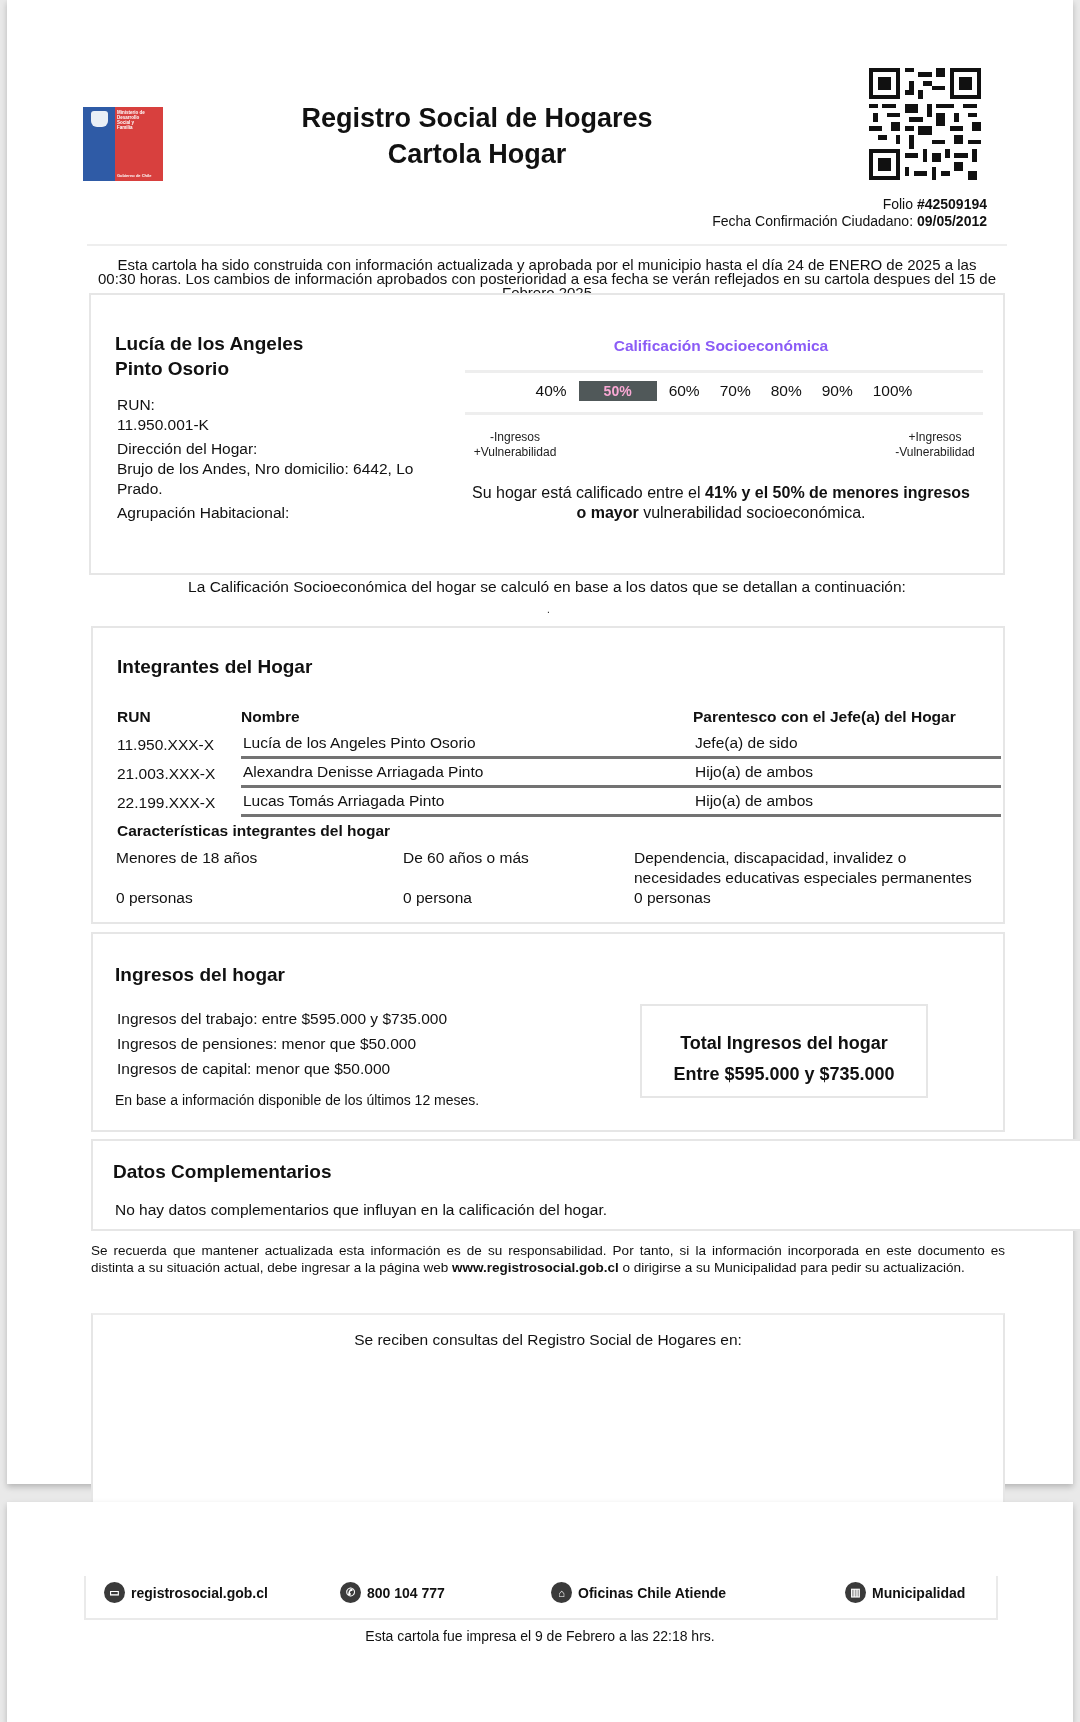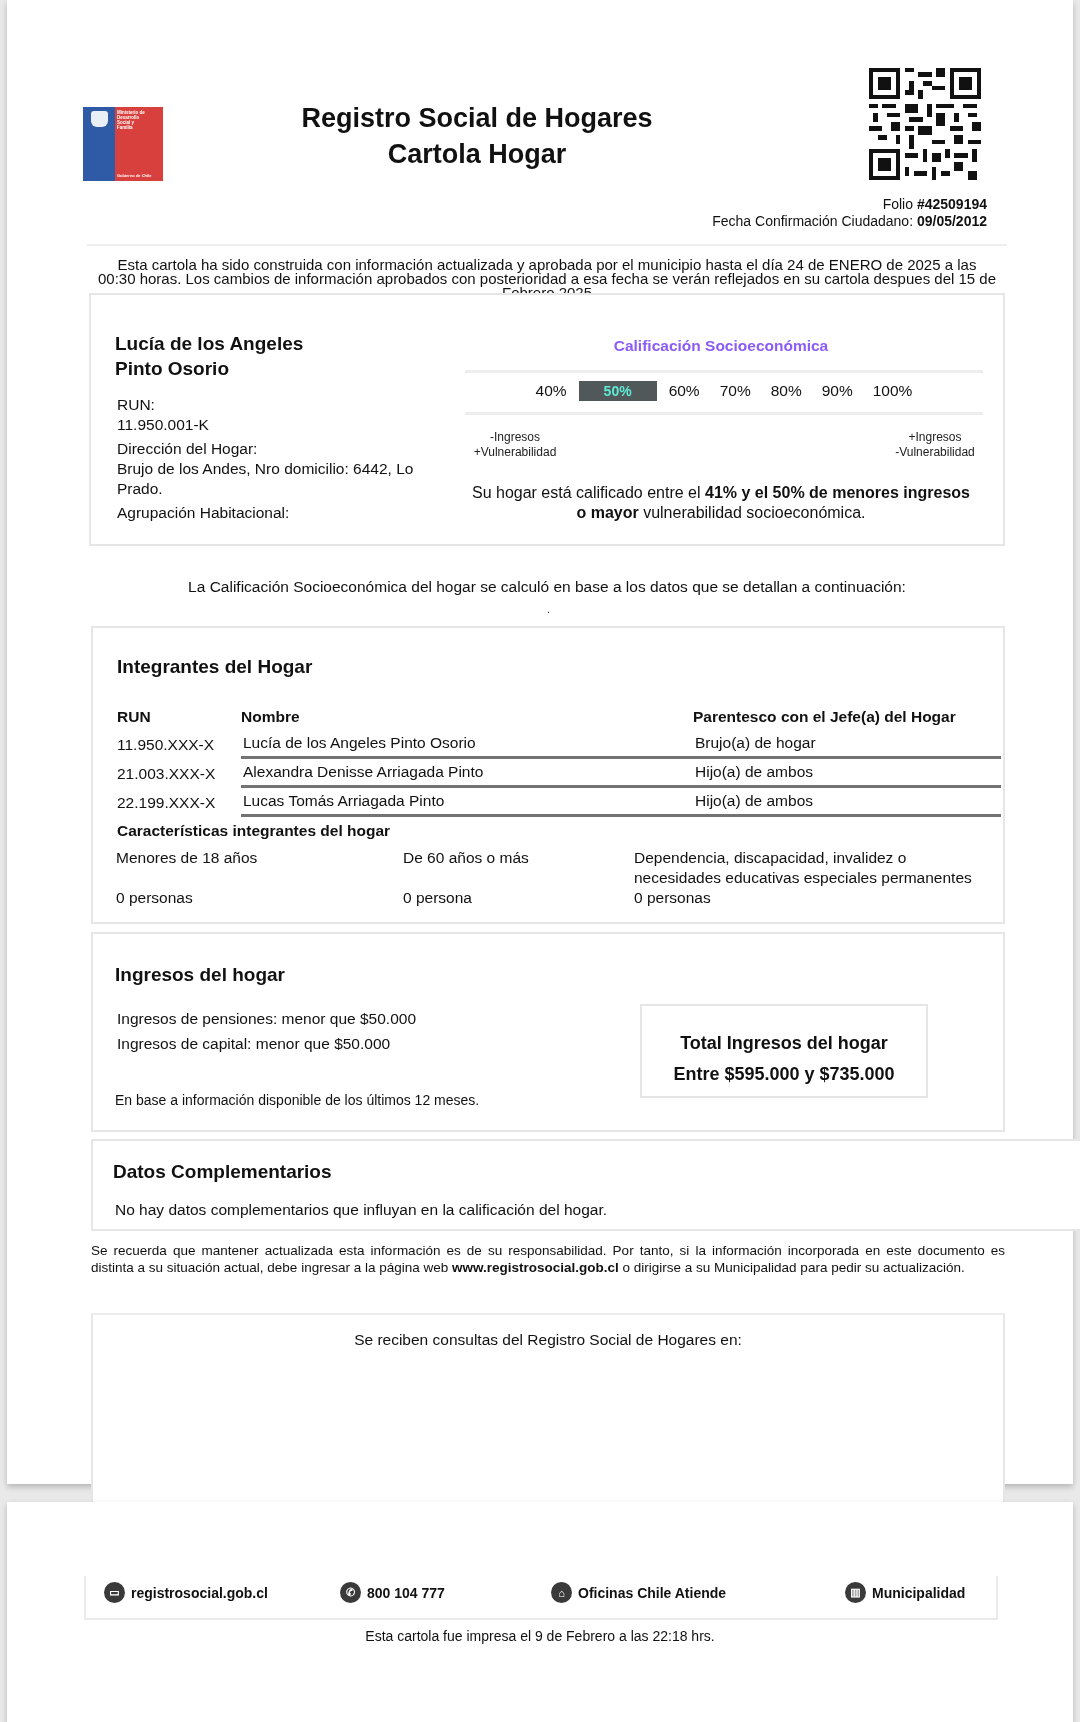--- a/index.html
+++ b/index.html
@@ -51,42 +51,42 @@
     .notice {
       position: absolute; left: 90px; top: 258px; width: 900px;
       text-align: center; font-size: 15px; line-height: 14px;
     }
 
     .box {
       position: absolute; border: 2px solid #e6e6e6; background: #fff;
     }
 
     
-    #box-person { left: 82px; top: 293px; width: 916px; height: 253px; }
+    #box-person { left: 82px; top: 293px; width: 916px; height: 282px; }
     .person-name {
       position: absolute; left: 24px; top: 36px; font-size: 19px; font-weight: bold; line-height: 25px;
     }
     .person-fields {
       position: absolute; left: 26px; top: 100px; width: 320px; font-size: 15.5px; line-height: 20px;
     }
     .person-fields .gap { height: 4px; }
     .calif-title {
       position: absolute; left: 455px; top: 42px; width: 520px; text-align: center;
       font-weight: bold; font-size: 15.5px; color: #8b5cf6;
     }
     #box-person .calif-title { left: 380px; width: 500px; }
     .scale-line { position: absolute; left: 374px; width: 518px; height: 3px; background: #eee; }
     .scale {
       position: absolute; left: 374px; top: 85px; width: 518px; height: 22px;
       display: flex; justify-content: center; align-items: center; gap: 0;
       font-size: 15.5px;
     }
     .scale .seg { padding: 0 10px; text-align: center; }
     .scale .seg.active {
-      background: #505859; color: #5eead4; font-weight: bold; width: 78px; margin: 0 2px; padding: 2px 0; font-size: 14px;
+      background: #505859; color: #f9a8d4; font-weight: bold; width: 78px; margin: 0 2px; padding: 2px 0; font-size: 14px;
     }
     .scale-ends {
       position: absolute; left: 374px; top: 135px; width: 520px; font-size: 12px; line-height: 15px; color: #222;
     }
     .scale-ends .l { position: absolute; left: 0; width: 100px; text-align: center; }
     .scale-ends .r { position: absolute; right: 0; width: 100px; text-align: center; }
     .calif-result {
       position: absolute; left: 380px; top: 188px; width: 500px; text-align: center;
       font-size: 16px; line-height: 20px; color: #111;
     }
@@ -312,21 +312,21 @@
         <tr>
           <th>RUN</th>
           <th>Nombre</th>
           <th>Parentesco con el Jefe(a) del Hogar</th>
         </tr>
       </thead>
       <tbody>
         <tr>
           <td>11.950.XXX-X</td>
           <td class="c-name">Lucía de los Angeles Pinto Osorio</td>
-          <td class="c-rel">Brujo(a) de hogar</td>
+          <td class="c-rel">Jefe(a) de sido</td>
         </tr>
         <tr>
           <td>21.003.XXX-X</td>
           <td class="c-name">Alexandra Denisse Arriagada Pinto</td>
           <td class="c-rel">Hijo(a) de ambos</td>
         </tr>
         <tr>
           <td>22.199.XXX-X</td>
           <td class="c-name">Lucas Tomás Arriagada Pinto</td>
           <td class="c-rel">Hijo(a) de ambos</td>
@@ -344,20 +344,21 @@
     </div>
     <div class="char-col" style="left:541px;width:360px">
       <div>Dependencia, discapacidad, invalidez o necesidades educativas especiales permanentes</div>
       <div class="val">0 personas</div>
     </div>
   </div>
 
   <div class="box" id="box-income">
     <div class="section-title" style="left:22px;top:30px">Ingresos del hogar</div>
     <div class="income-lines">
+      <div>Ingresos del trabajo: entre $595.000 y $735.000</div>
       <div>Ingresos de pensiones: menor que $50.000</div>
       <div>Ingresos de capital: menor que $50.000</div>
     </div>
     <div class="income-note">En base a información disponible de los últimos 12 meses.</div>
     <div class="total-box">
       <div>Total Ingresos del hogar</div>
       <div>Entre $595.000 y $735.000</div>
     </div>
   </div>
 

